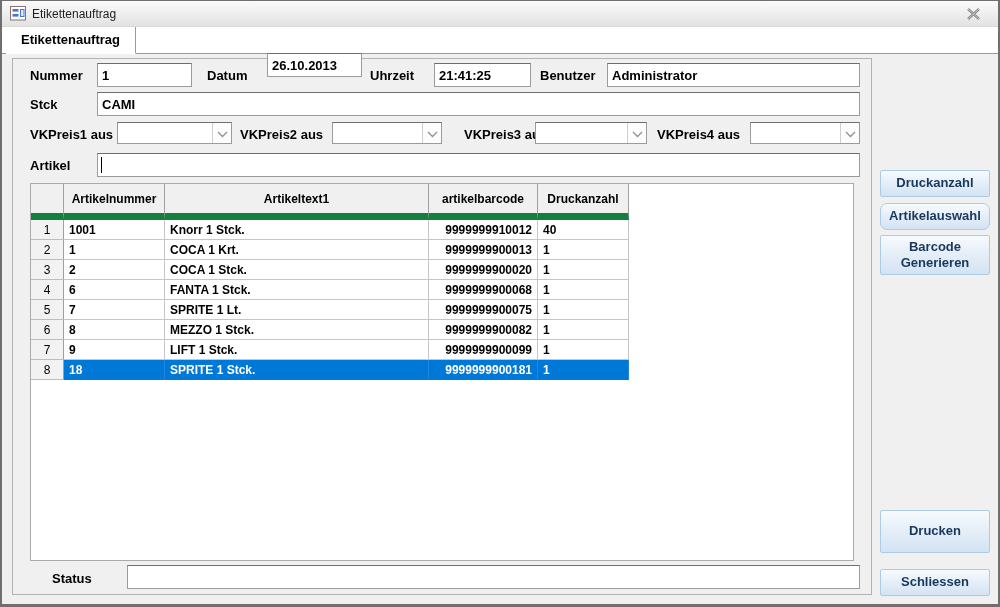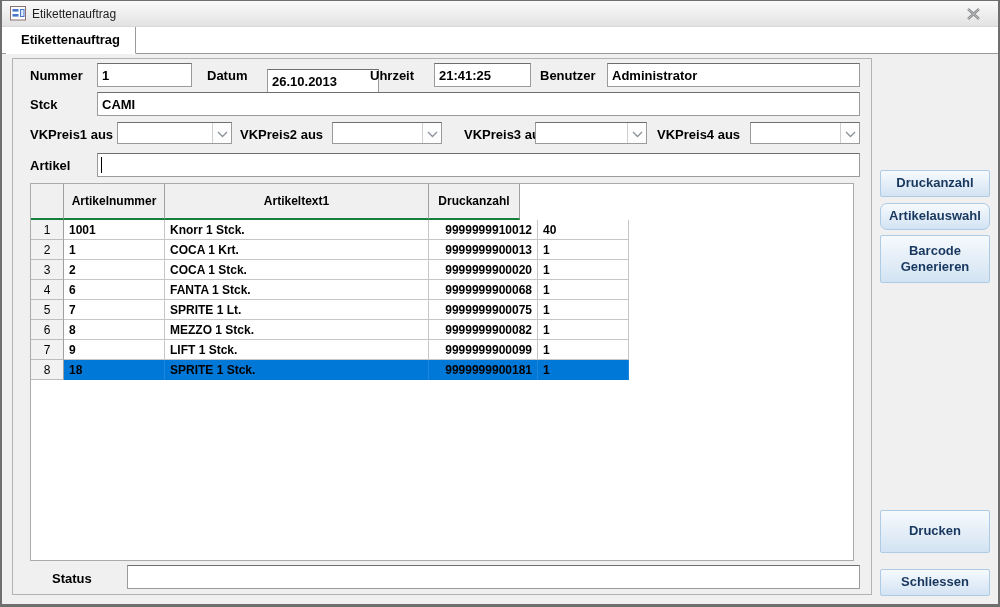--- a/index.html
+++ b/index.html
@@ -64,42 +64,42 @@
   }
 
   
   .sheet {
     position:absolute; left:28px; top:182px; width:824px; height:378px;
     background:#ffffff; border:1px solid #ababab;
   }
   .grid { position:absolute; left:0; top:0; }
   .thead { display:flex; height:36px; }
   .hcell {
-    background:#f0f0f0; border-right:1px solid #9f9f9f; border-bottom:2px solid #15803d;
+    background:#f0f0f0; border-right:1px solid #9f9f9f; border-bottom:7px solid #15803d;
     display:flex; align-items:center; justify-content:center;
     font-size:12px; font-weight:bold; color:#000;
   }
   .trow { display:flex; height:20px; }
   .cell {
     border-right:1px solid #c6c6c6; border-bottom:1px solid #c6c6c6;
     font-size:12px; font-weight:bold; color:#000;
     display:flex; align-items:center; padding:0 5px; overflow:hidden; white-space:nowrap;
   }
   .cell.rownum {
     background:#f2f2f2; border-right:1px solid #9f9f9f; border-bottom:1px solid #bdbdbd;
     justify-content:center; font-weight:normal; padding:0;
   }
   .w-rownum { width:33px; }
   .w-artnr  { width:101px; }
   .w-text1  { width:264px; }
   .w-barcode{ width:109px; }
   .w-druck  { width:91px; }
   .cell.barcode { justify-content:flex-end; }
   .trow.selected .cell:not(.rownum) {
-    background:#0078d7; color:#000000; border-right-color:#1f86dd; border-bottom-color:#0078d7;
+    background:#0078d7; color:#ffffff; border-right-color:#1f86dd; border-bottom-color:#0078d7;
   }
 
   
   .side-btn {
     position:absolute; left:878px; width:110px;
     background:linear-gradient(180deg,#f6fafd 0%,#e6eff8 45%,#d3e3f3 100%);
     border:1px solid #aecbe6; border-radius:2px;
     font-family:"Liberation Sans", sans-serif;
     font-size:13px; font-weight:bold; color:#17375e;
     display:flex; align-items:center; justify-content:center; text-align:center; line-height:1.25;
@@ -132,21 +132,21 @@
 
   <div class="tabstrip">
     <div class="tab">Etikettenauftrag</div>
   </div>
 
   <div class="panel"></div>
 
   <span class="lbl" style="left:28px;top:67px;">Nummer</span>
   <input class="field" style="left: 95px; top: 62px; width: 95px;" value="1">
   <span class="lbl" style="left:205px;top:67px;">Datum</span>
-  <input class="field" style="left: 265px; top: 68px; width: 112px;" value="26.10.2013">
+  <input class="field" style="left: 265px; top: 52px; width: 95px;" value="26.10.2013">
   <span class="lbl" style="left:368px;top:67px;">Uhrzeit</span>
   <input class="field" style="left: 432px; top: 62px; width: 97px;" value="21:41:25">
   <span class="lbl" style="left:538px;top:67px;">Benutzer</span>
   <input class="field" style="left: 605px; top: 62px; width: 253px;" value="Administrator">
 
   <span class="lbl" style="left:28px;top:96px;">Stck</span>
   <input class="field" style="left: 95px; top: 91px; width: 763px;" value="CAMI">
 
   <span class="lbl" style="left:28px;top:126px;">VKPreis1 aus</span>
   <div class="combo" style="left:115px;top:121px;width:115px;">
@@ -188,20 +188,21 @@
   <span class="lbl" style="left:28px;top:157px;">Artikel</span>
   <input class="field" style="left: 95px; top: 152px; width: 763px;" value="">
   <span class="caret" style="left:99px;top:156px;"></span>
 
   <div class="sheet">
     <div class="grid">
       <div class="thead">
         <div class="hcell w-rownum"></div>
         <div class="hcell w-artnr">Artikelnummer</div>
         <div class="hcell w-text1">Artikeltext1</div>
+        <div class="hcell w-barcode">artikelbarcode</div>
         <div class="hcell w-druck">Druckanzahl</div>
       </div>
       <div>
           <div class="trow">
             <div class="cell rownum w-rownum">1</div>
             <div class="cell artnr w-artnr">1001</div>
             <div class="cell text1 w-text1">Knorr 1 Stck.</div>
             <div class="cell barcode w-barcode">9999999910012</div>
             <div class="cell druck w-druck">40</div>
           </div>
@@ -253,20 +254,20 @@
             <div class="cell text1 w-text1">SPRITE 1 Stck.</div>
             <div class="cell barcode w-barcode">9999999900181</div>
             <div class="cell druck w-druck">1</div>
           </div>
         </div>
     </div>
   </div>
 
   <button class="side-btn" style="top:169px;height:27px;">Druckanzahl</button>
   <button class="side-btn" style="top:202px;height:27px;border-radius:7px;">Artikelauswahl</button>
-  <button class="side-btn" style="top:234px;height:48px;padding:0 14px;">Barcode Generieren</button>
+  <button class="side-btn" style="top:234px;height:40px;padding:0 14px;">Barcode Generieren</button>
   <button class="side-btn" style="top:509px;height:43px;">Drucken</button>
   <button class="side-btn" style="top:568px;height:27px;">Schliessen</button>
 
   <span class="lbl" style="left:42px;top:570px;margin-left:8px;">Status</span>
   <input class="field" style="left: 125px; top: 564px; width: 733px;" value="">
 
 </div>
 
 </body></html>

